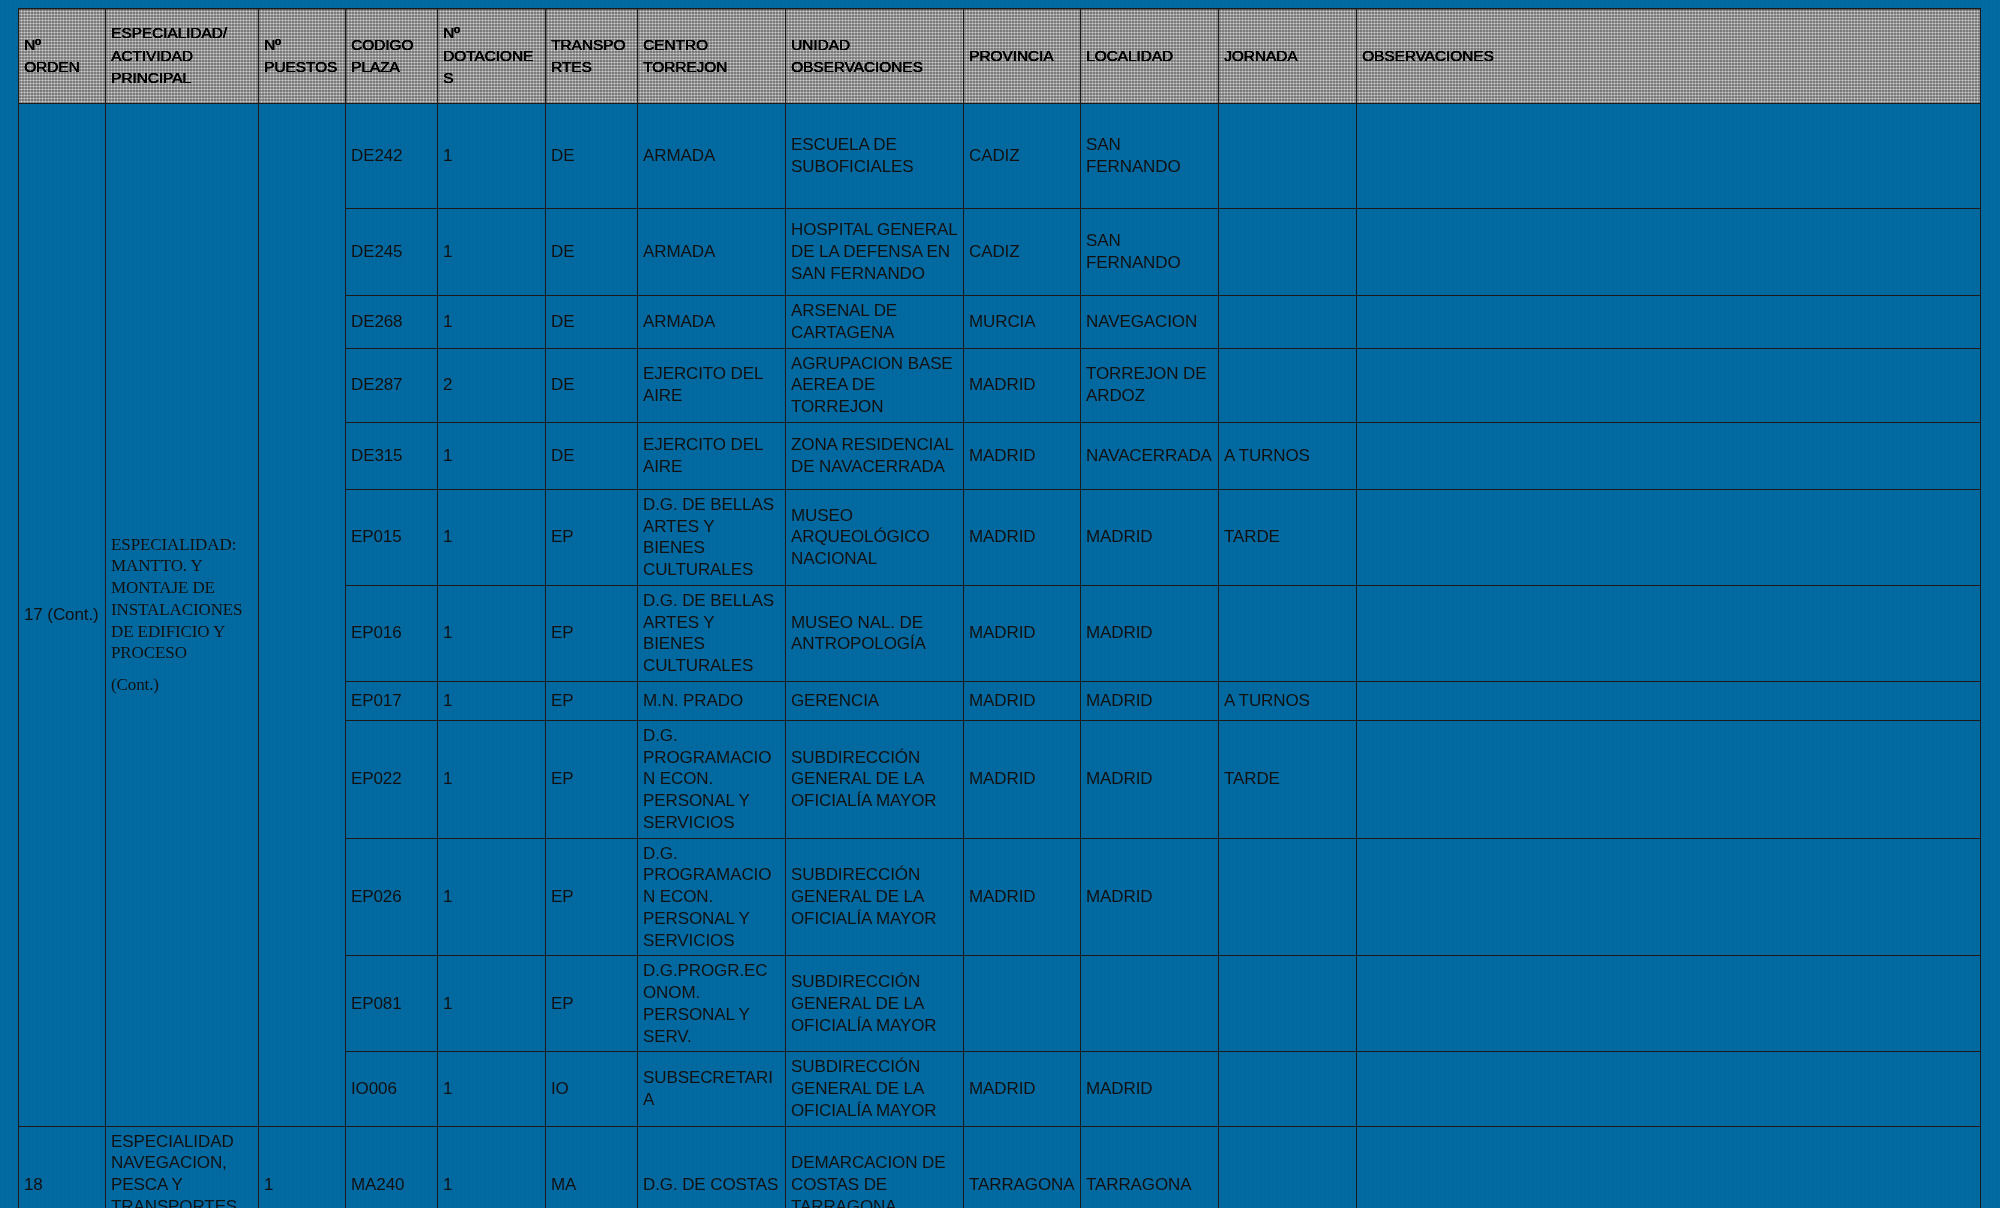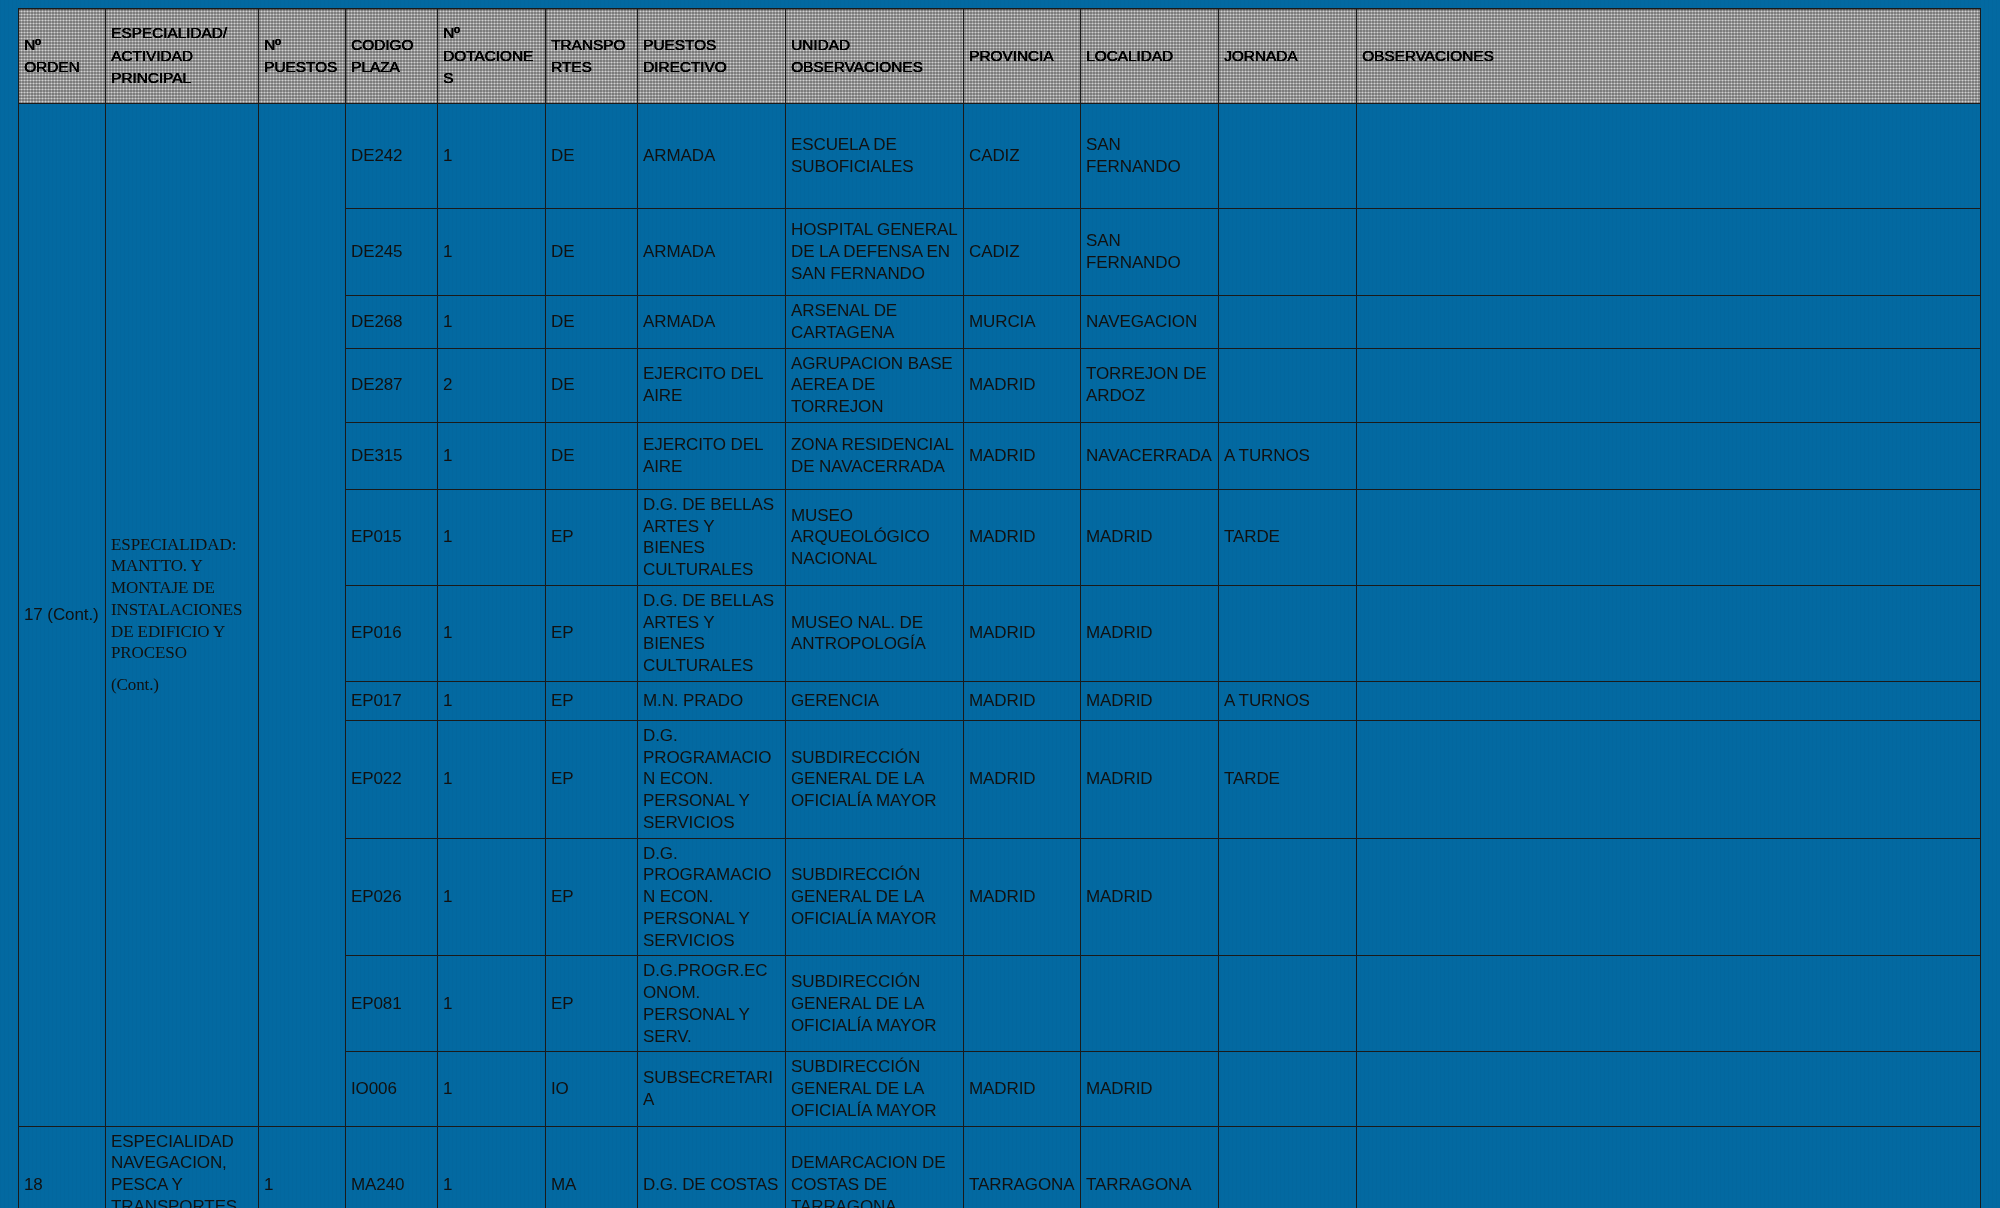--- a/index.html
+++ b/index.html
@@ -169,21 +169,21 @@
           <span class="hdr-txt">PLAZA</span>
         </th>
         <th>
           <span class="hdr-txt">Nº</span>
           <span class="hdr-txt">DOTACIONES</span>
         </th>
         <th>
           <span class="hdr-txt">TRANSPORTES</span>
         </th>
         <th>
-          <span class="hdr-txt">PUESTOS DIRECTIVO</span>
+          <span class="hdr-txt">CENTRO TORREJON</span>
         </th>
         <th>
           <span class="hdr-txt">UNIDAD</span>
           <span class="hdr-txt">OBSERVACIONES</span>
         </th>
         <th>
           <span class="hdr-txt">PROVINCIA</span>
         </th>
         <th>
           <span class="hdr-txt">LOCALIDAD</span>

